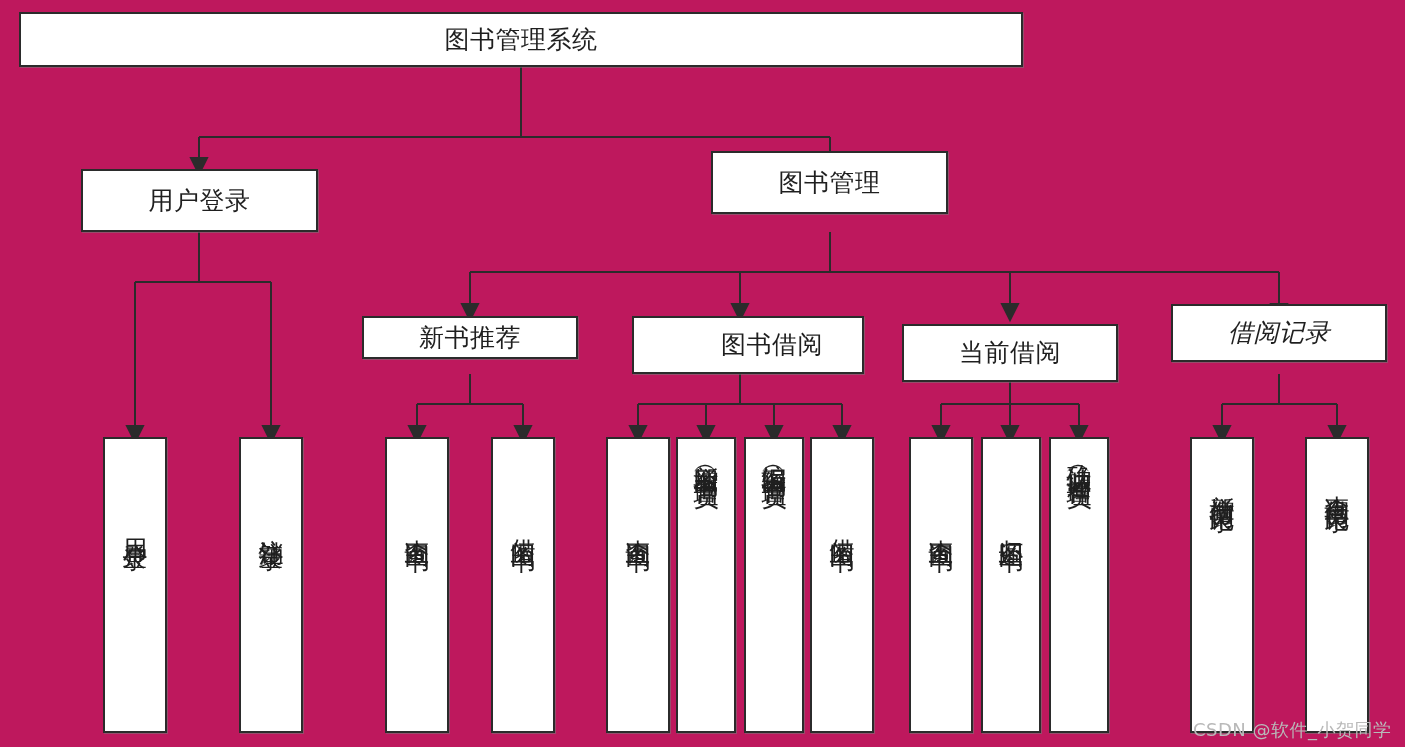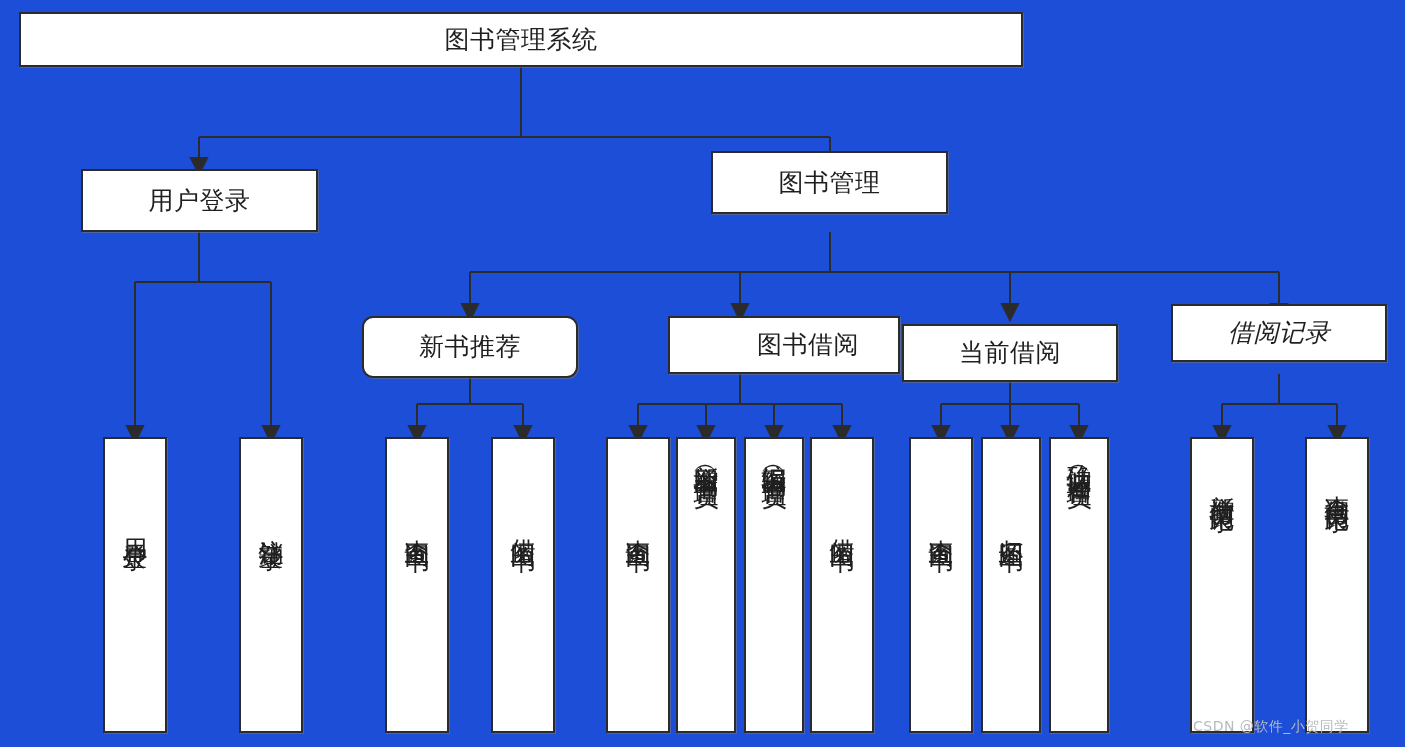--- a/index.html
+++ b/index.html
@@ -8,21 +8,21 @@
     padding: 0;
     background: #ffffff;
   }
   body {
     font-family: "DejaVu Sans", "Liberation Sans", sans-serif;
   }
   #diagram-root {
     position: relative;
     width: 1405px;
     height: 747px;
-    background: #1d4ed8;
+    background: #be185d;
     overflow: hidden;
   }
   #edge-layer {
     position: absolute;
     left: 0;
     top: 0;
     width: 1405px;
     height: 747px;
     pointer-events: none;
   }
@@ -58,21 +58,21 @@
     writing-mode: vertical-rl;
     text-orientation: upright;
     font-size: 25px;
     letter-spacing: 3px;
     line-height: 1;
     display: block;
   }
   .watermark {
     position: absolute;
     color: #b9b9b9;
-    font-size: 14px;
+    font-size: 18px;
     letter-spacing: 0.5px;
     white-space: nowrap;
     user-select: none;
   }
 </style>
 </head>
 <body>
 
 <div id="diagram-root">
 
@@ -130,24 +130,24 @@
     <span class="node-label">图书管理系统</span>
   </div>
 
   <div class="node horizontal" style="left:81px; top:169px; width:237px; height:63px;">
     <span class="node-label">用户登录</span>
   </div>
   <div class="node horizontal" style="left:711px; top:151px; width:237px; height:63px;">
     <span class="node-label">图书管理</span>
   </div>
 
-  <div class="node horizontal" style="left:362px; top:316px; width:216px; height:62px;border-radius:11px;">
+  <div class="node horizontal" style="left:362px; top:316px; width:216px; height:43px;">
     <span class="node-label">新书推荐</span>
   </div>
-  <div class="node horizontal" style="left:668px; top:316px; width:232px; height:58px;padding-left:48px;">
+  <div class="node horizontal" style="left:632px; top:316px; width:232px; height:58px;padding-left:48px;">
     <span class="node-label">图书借阅</span>
   </div>
   <div class="node horizontal" style="left:902px; top:324px; width:216px; height:58px;">
     <span class="node-label">当前借阅</span>
   </div>
   <div class="node horizontal" style="left:1171px; top:304px; width:216px; height:58px;font-style:italic;">
     <span class="node-label">借阅记录</span>
   </div>
 
   <div class="node vertical" style="left:103px; top:437px; width:64px; height:296px; padding-top:80px;">

